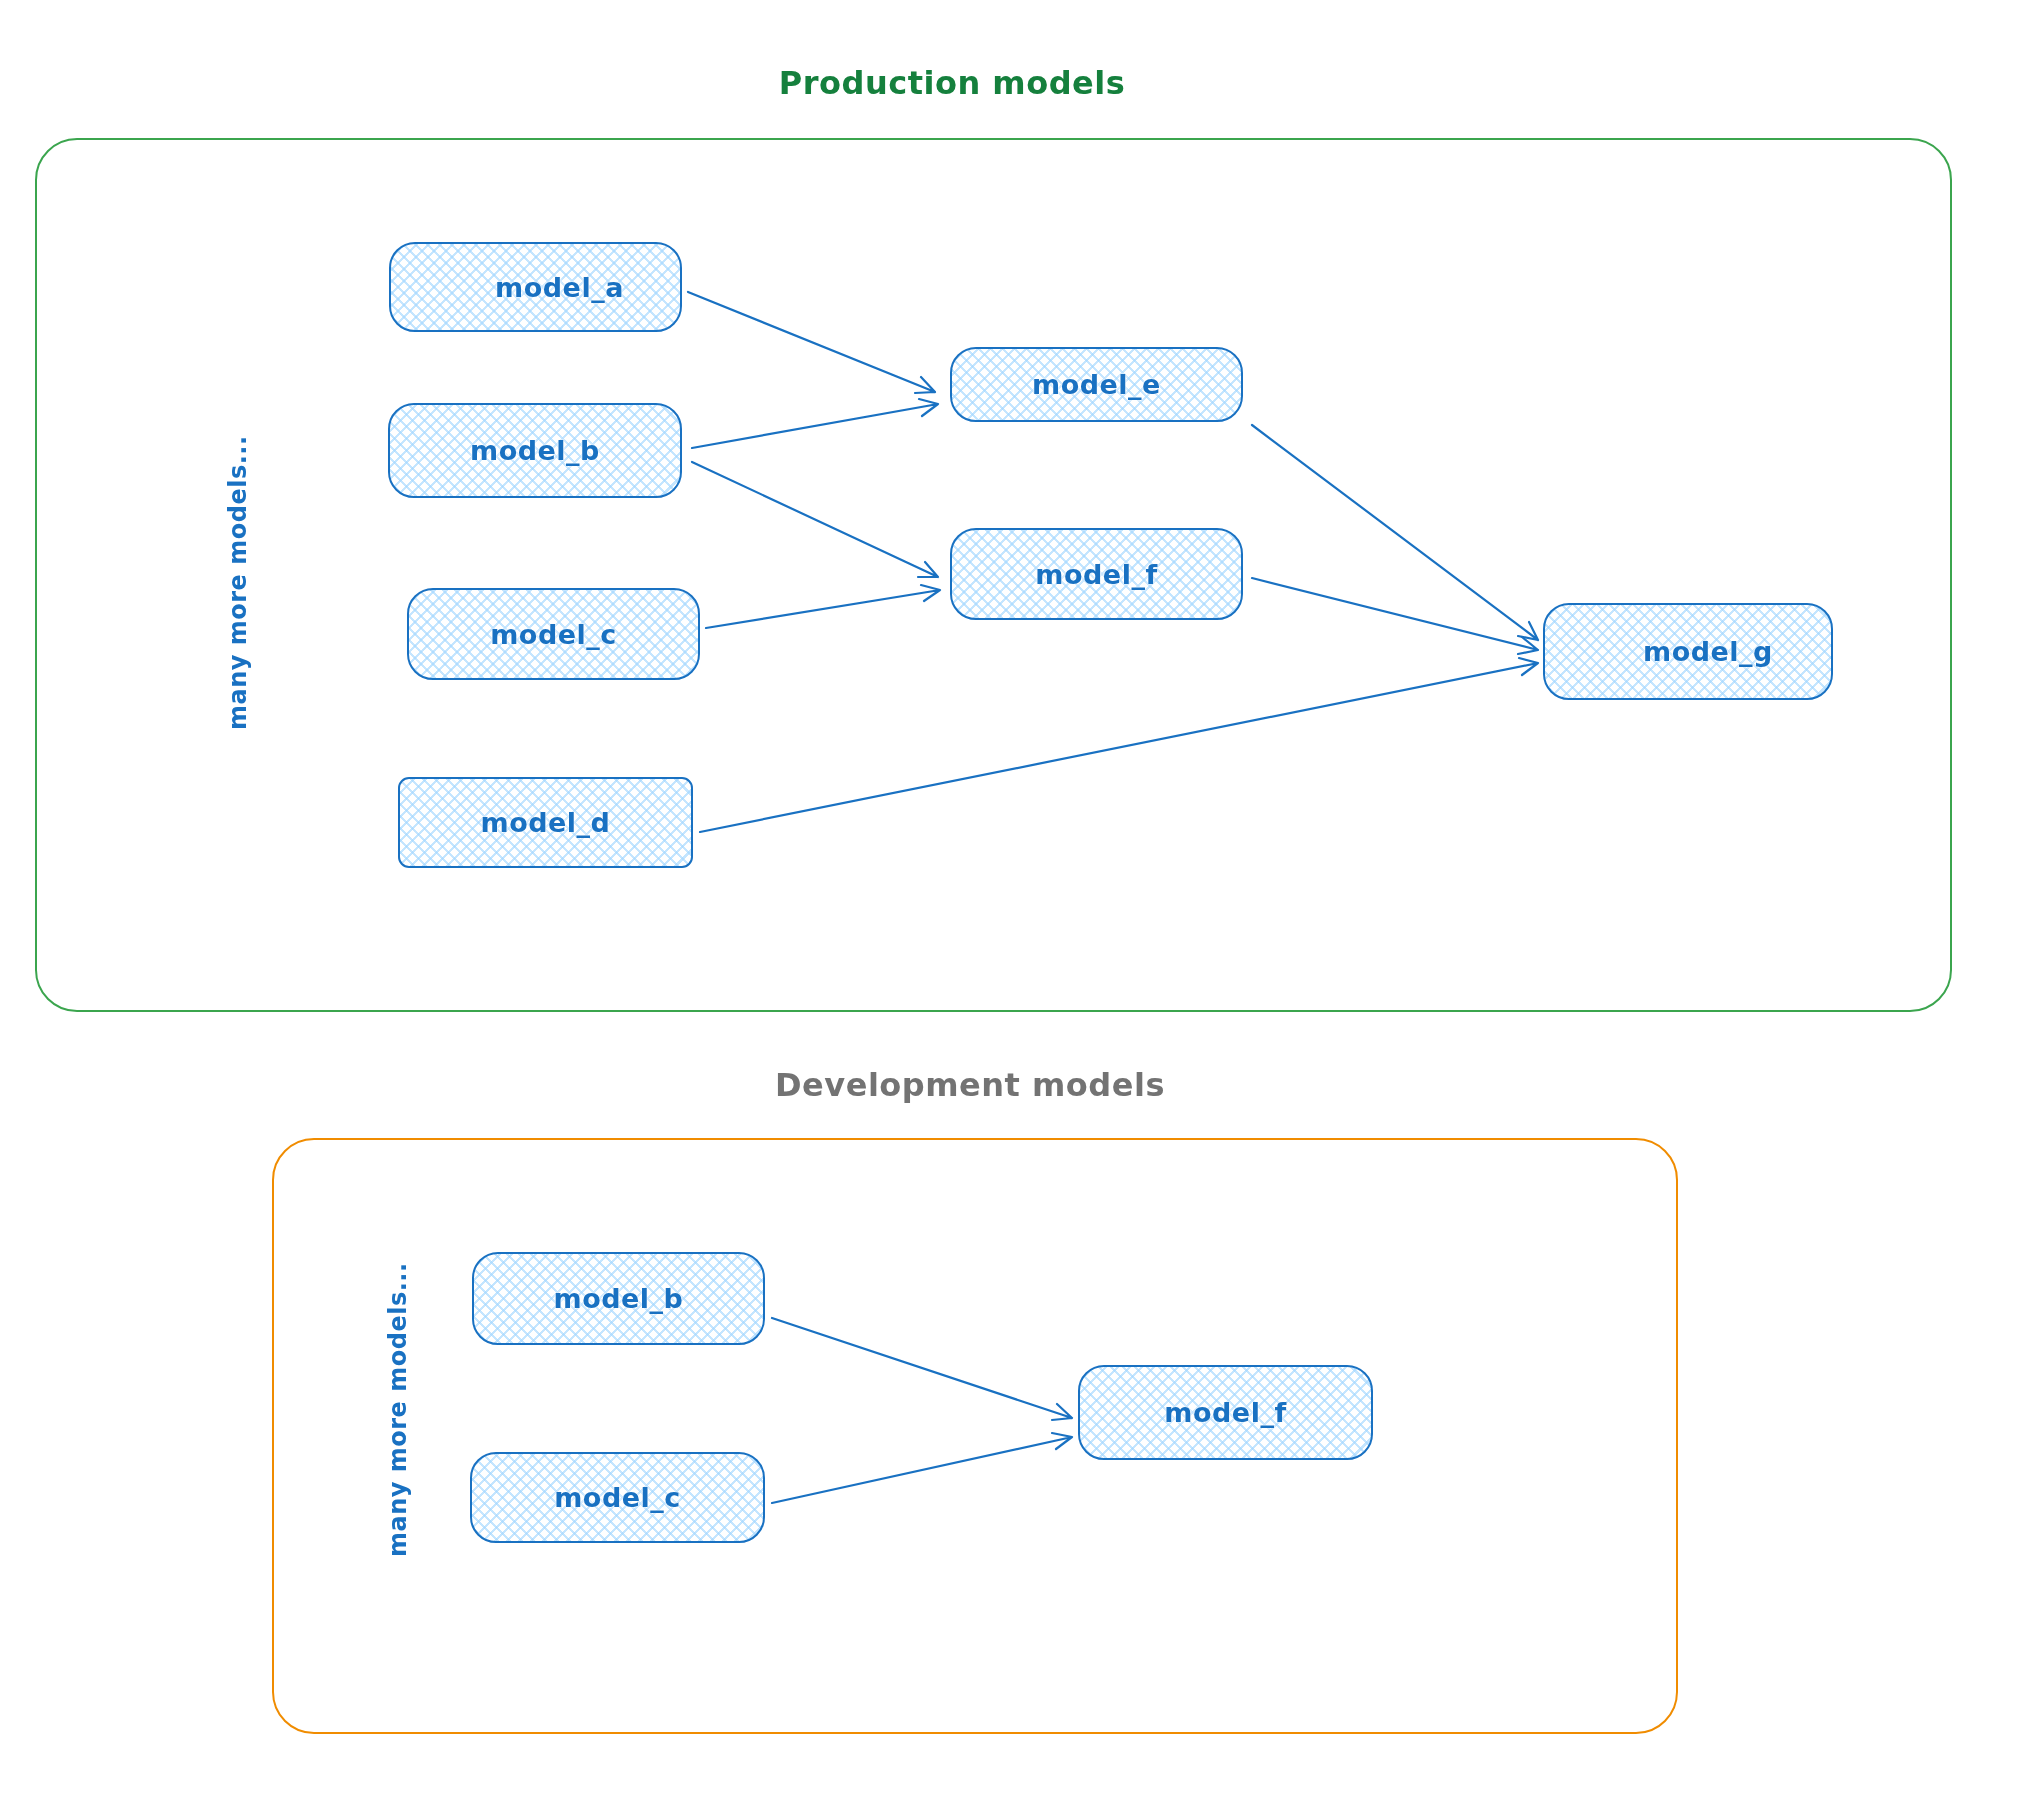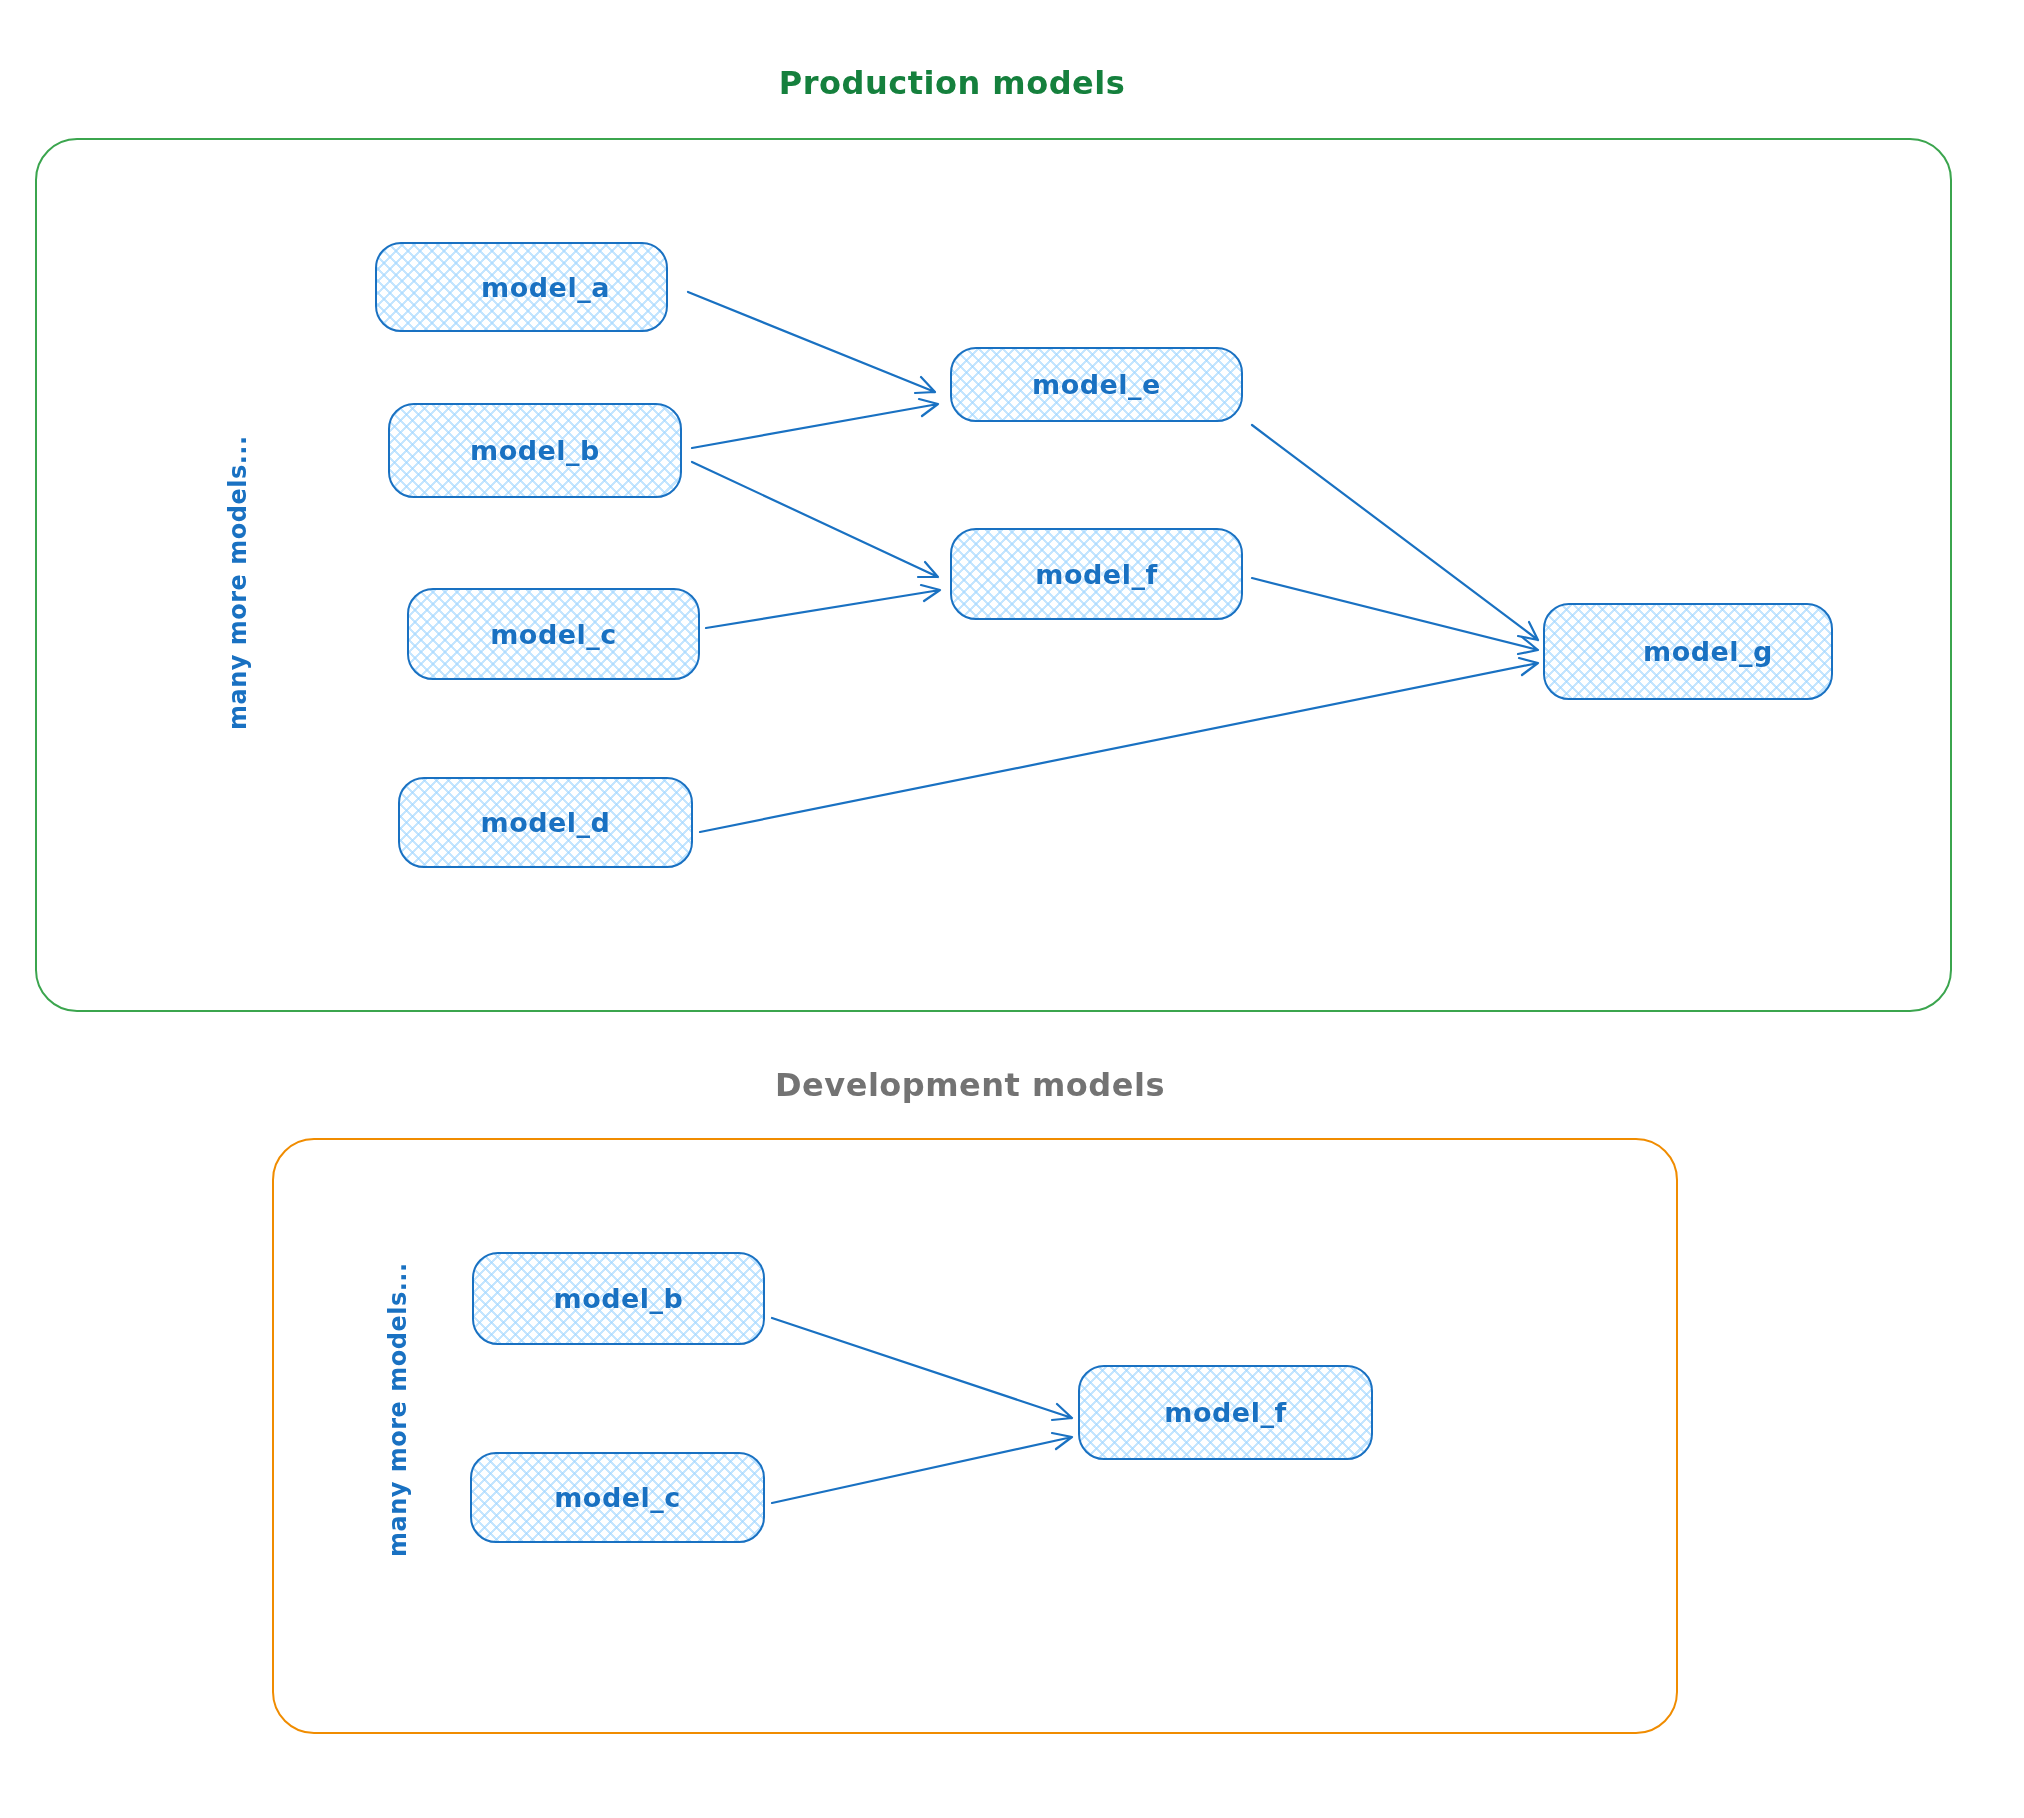--- a/index.html
+++ b/index.html
@@ -119,33 +119,33 @@
 
     <path d="M1252,578 L1538,650 M1518,654 L1538,650 L1522,637"></path>
 
     <path d="M700,832 L1538,663 M1522,675 L1538,663 L1519,658"></path>
 
     <path d="M772,1318 L1072,1418 M1052,1420 L1072,1418 L1057,1404"></path>
 
     <path d="M772,1503 L1072,1437 M1056,1449 L1072,1437 L1052,1433"></path>
   </svg>
 
-  <div class="model-box" style="left:375px; top:242px; width:293px; height:90px;padding-left:48px;">
+  <div class="model-box" style="left:389px; top:242px; width:293px; height:90px;padding-left:48px;">
     <span class="model-label">model_a</span>
   </div>
 
   <div class="model-box" style="left:388px; top:403px; width:294px; height:95px;">
     <span class="model-label">model_b</span>
   </div>
 
   <div class="model-box" style="left:407px; top:588px; width:293px; height:92px;">
     <span class="model-label">model_c</span>
   </div>
 
-  <div class="model-box" style="left:398px; top:777px; width:295px; height:91px;">
+  <div class="model-box" style="left:398px; top:777px; width:295px; height:91px;border-radius:11px;">
     <span class="model-label">model_d</span>
   </div>
 
   <div class="model-box" style="left:950px; top:347px; width:293px; height:75px;">
     <span class="model-label">model_e</span>
   </div>
 
   <div class="model-box" style="left:950px; top:528px; width:293px; height:92px;">
     <span class="model-label">model_f</span>
   </div>

